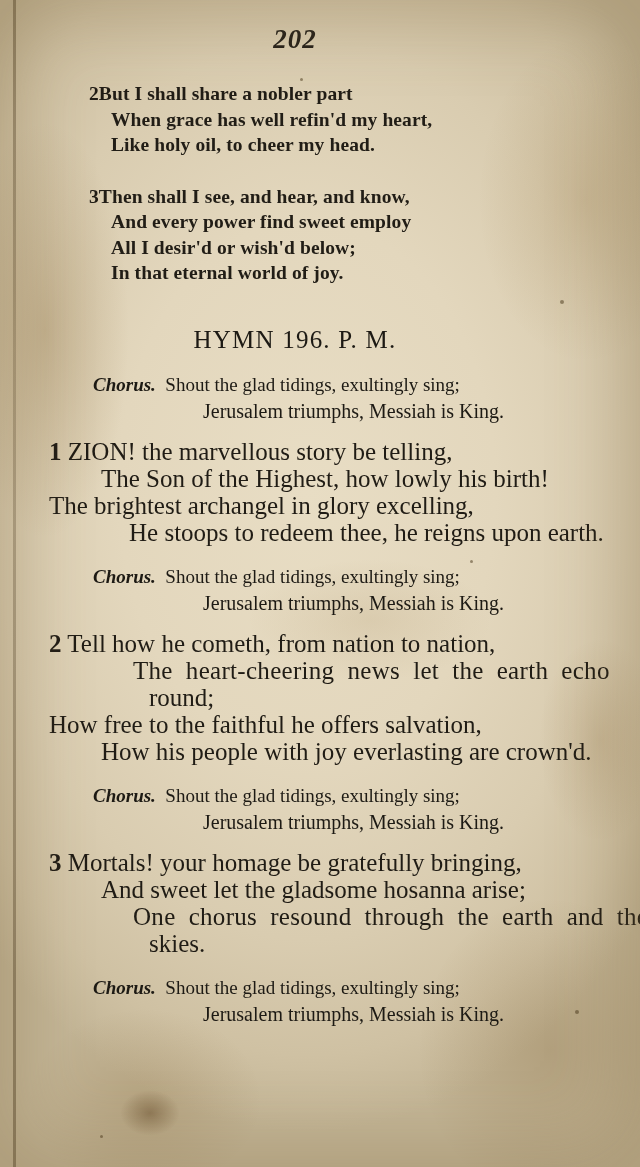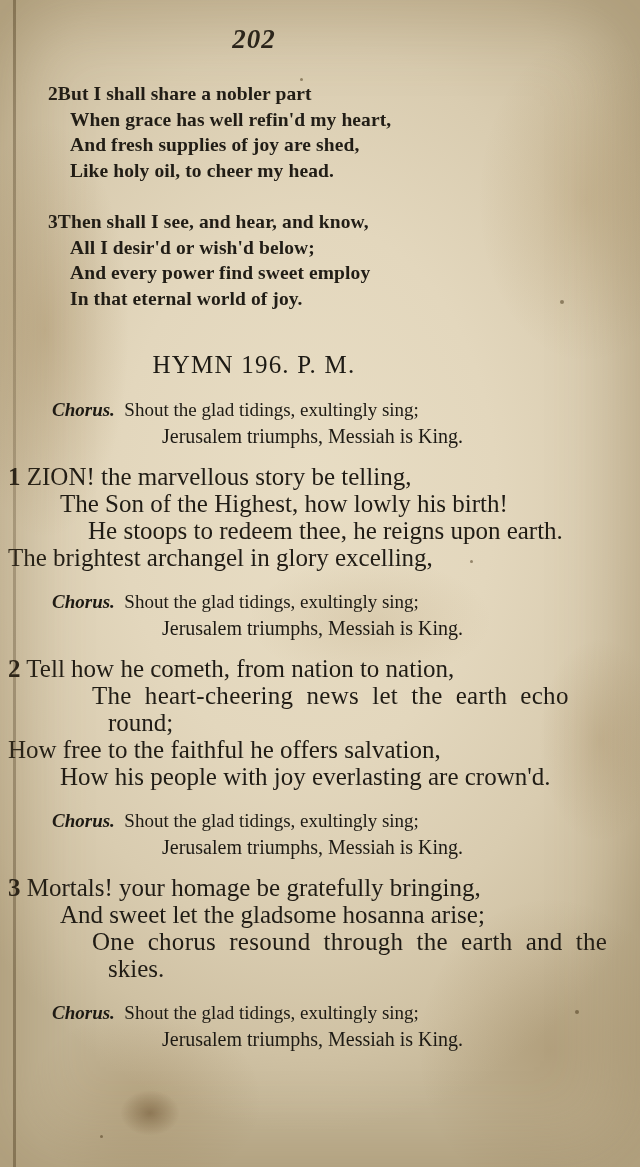--- a/index.html
+++ b/index.html
@@ -51,20 +51,21 @@
     left: 13px; top: 0; width: 3px; height: 1167px;
     background: linear-gradient(to bottom, rgba(60,44,20,0.55), rgba(60,44,20,0.30) 30%, rgba(60,44,20,0.55));
     opacity: .75;
   }
 
   .content {
     position: absolute;
     left: 0; top: 0;
     width: 508px;
     color: #1d1a14;
+    padding-left: 41px;
   }
 
   .folio {
     text-align: center;
     font-size: 27px;
     letter-spacing: 1px;
     font-style: italic;
     font-weight: 700;
     margin-top: 24px;
     color: #26211a;
@@ -146,45 +147,44 @@
 
   <div class="content">
 
     <div class="folio">202</div>
 
     <div class="top-stanzas">
 
       <div class="verse-block">
         <div class="line"><span class="num">2</span><span>But I shall share a nobler part</span></div>
         <div class="line ind">When grace has well refin'd my heart,</div>
-        <div class="line ind">And fresh supplies of joy are shed,</div>
         <div class="line ind">Like holy oil, to cheer my head.</div>
       </div>
 
       <div class="verse-block">
         <div class="line"><span class="num">3</span><span>Then shall I see, and hear, and know,</span></div>
+        <div class="line ind">And every power find sweet employ</div>
         <div class="line ind">All I desir'd or wish'd below;</div>
-        <div class="line ind">And every power find sweet employ</div>
         <div class="line ind">In that eternal world of joy.</div>
       </div>
 
     </div>
 
     <div class="hymn-title">HYMN 196. P. M.</div>
 
     <div class="chorus-block">
       <div class="chorus-line1"><span class="chorus-label">Chorus.</span>  <span>Shout the glad tidings, exultingly sing;</span></div>
       <div class="chorus-line2">Jerusalem triumphs, Messiah is King.</div>
     </div>
 
     <div class="hymn-stanza">
       <div class="hs-line pl-0"><span class="num">1</span> <span>ZION! the marvellous story be telling,</span></div>
       <div class="hs-line pl-4">The Son of the Highest, how lowly his birth!</div>
+      <div class="hs-line pl-0">The brightest archangel in glory excelling,</div>
       <div class="hs-line pl-5">He stoops to redeem thee, he reigns upon earth.</div>
-      <div class="hs-line pl-0">The brightest archangel in glory excelling,</div>
     </div>
 
     <div class="chorus-block">
       <div class="chorus-line1"><span class="chorus-label">Chorus.</span>  <span>Shout the glad tidings, exultingly sing;</span></div>
       <div class="chorus-line2">Jerusalem triumphs, Messiah is King.</div>
     </div>
 
     <div class="hymn-stanza">
       <div class="hs-line pl-0"><span class="num">2</span> <span>Tell how he cometh, from nation to nation,</span></div>
       <div class="hs-line pl-4 wide">The  heart-cheering  news  let  the  earth  echo</div>

